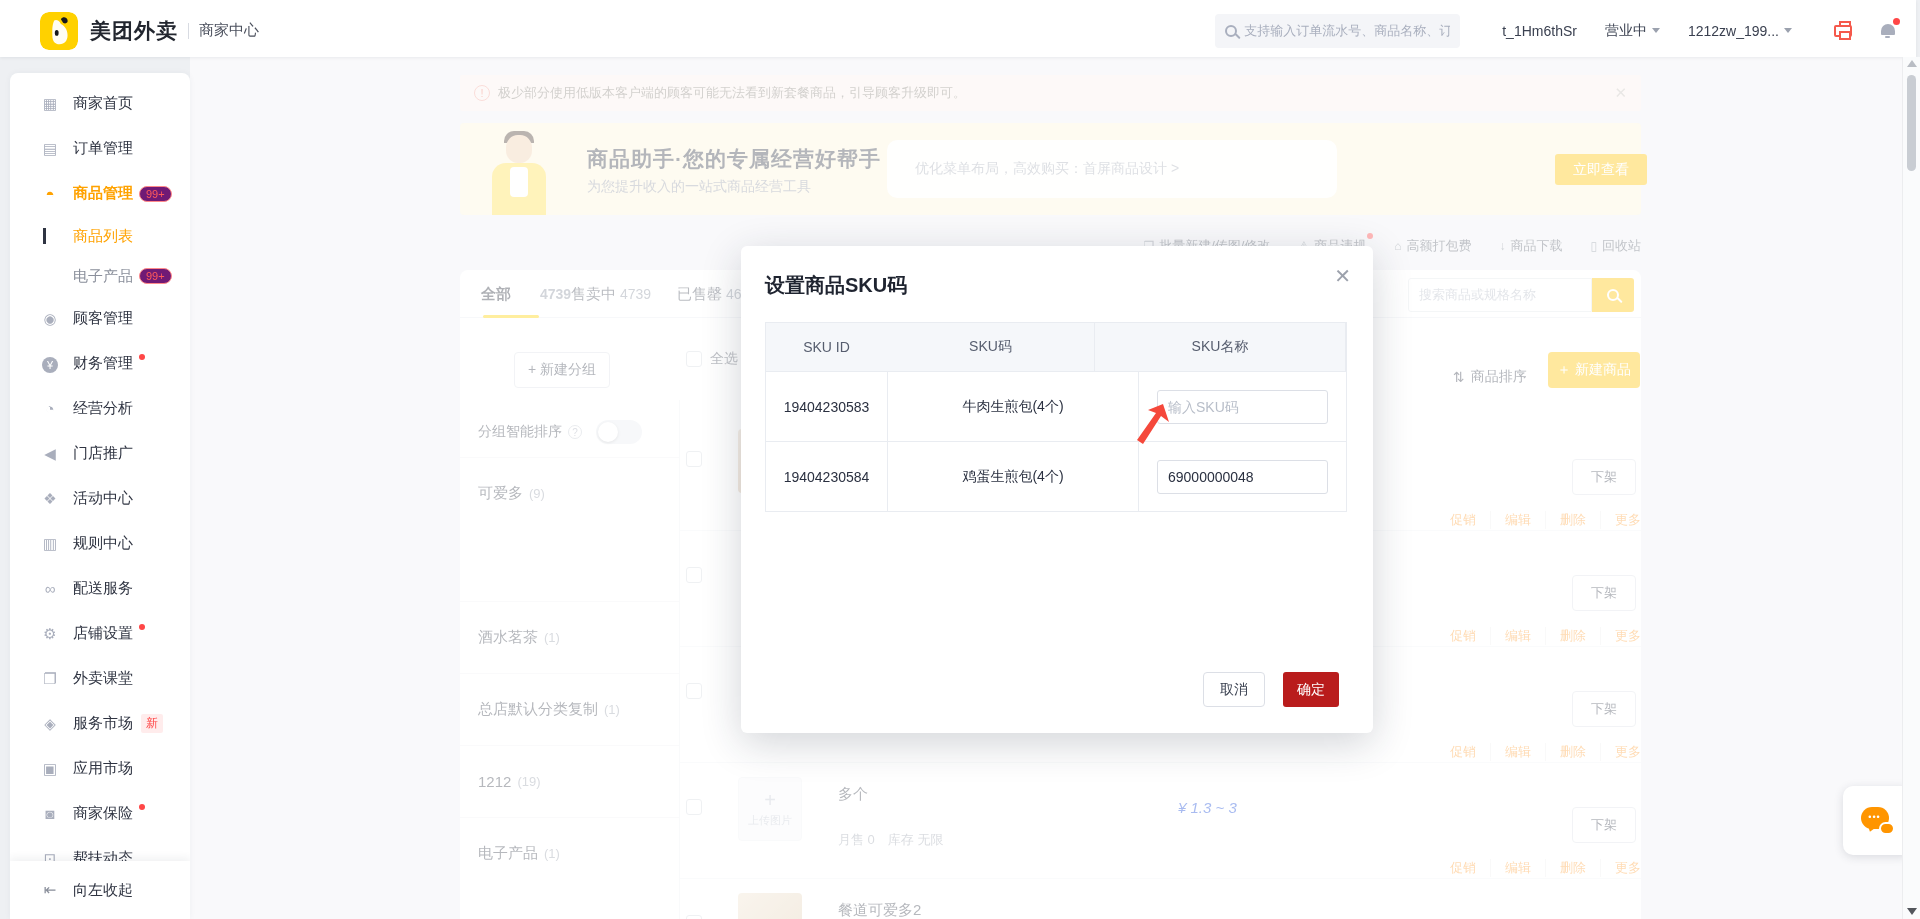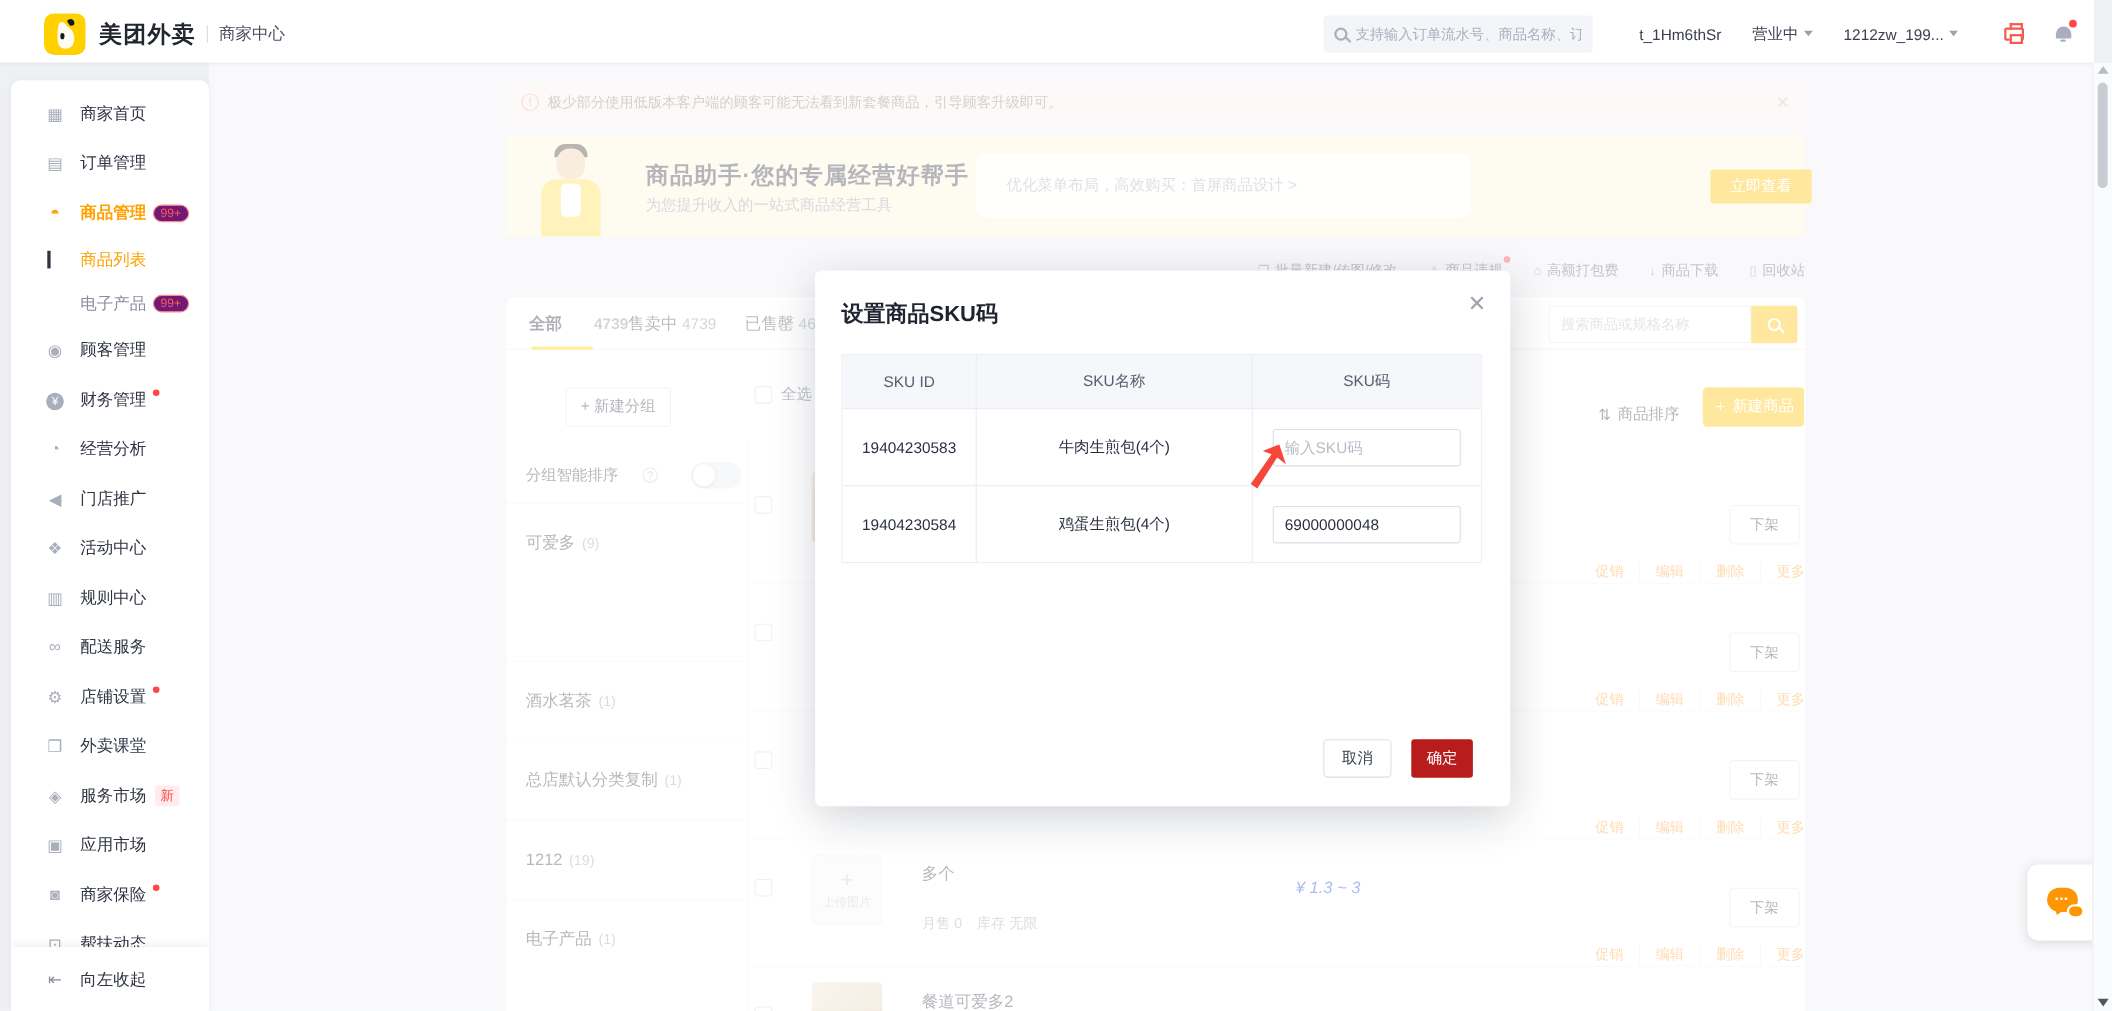--- a/index.html
+++ b/index.html
@@ -1,21 +1,21 @@
 <!DOCTYPE html>
 <html><head>
 <meta charset="utf-8">
 <style>
   * { margin:0; padding:0; box-sizing:border-box; }
   html,body { width:1920px; height:919px; overflow:hidden; }
   body { font-family:"Liberation Sans","DejaVu Sans",sans-serif; background:#EEF0F3; }
   .app { position:relative; width:1920px; height:919px; overflow:hidden; }
 
   
-  .topbar { position:absolute; top:0; left:0; right:16px; height:57px; background:#fff; z-index:8;
+  .topbar { position:absolute; top:0; left:0; right:4px; height:57px; background:#fff; z-index:8;
             display:flex; align-items:center; padding:4px 18px 0 40px; box-shadow:0 1px 3px rgba(40,50,70,.08); }
   .logo { width:38px; height:38px; border-radius:9px; overflow:hidden; flex:0 0 auto; }
   .brand { font-size:21px; font-weight:bold; color:#22262F; margin-left:12px; letter-spacing:1px; }
   .brand-sep { width:1px; height:16px; background:#D8DBE2; margin:0 10px; }
   .portal { font-size:15px; color:#4A4F5C; }
   .topbar .spacer { flex:1; }
   .top-search { width:245px; height:34px; background:#F4F5F8; border-radius:4px; display:flex; align-items:center;
                 padding:0 10px; color:#A9AFBE; margin-right:42px; }
   .top-search .ph { font-size:13px; margin-left:7px; white-space:nowrap; overflow:hidden; }
   .mag { width:12px; height:12px; border:2px solid currentColor; border-radius:50%; position:relative; flex:0 0 auto; }
@@ -97,21 +97,21 @@
                  display:flex; align-items:center; justify-content:center; }
   .new-group { position:absolute; left:54px; top:82px; width:96px; height:36px; }
   .select-all { position:absolute; left:226px; top:80px; display:flex; align-items:center; gap:8px;justify-content:flex-end; }
   .cb { width:16px; height:16px; border:1px solid #D6DAE0; border-radius:3px; background:#fff; flex:0 0 auto; }
   .select-all .lbl { font-size:14px; color:#555B68; }
   .sort-link { position:absolute; left:993px; top:98px; font-size:14px; color:#3A4150; display:flex; gap:6px; align-items:center; }
   .new-product { position:absolute; left:1088px; top:82px; width:92px; height:36px; background:#FFC300; border-radius:4px;
                  color:#fff; font-size:14px; display:flex; align-items:center; justify-content:center; }
 
   .cat-panel { position:absolute; left:0; top:130px; width:220px; bottom:0; border-right:1px solid #EFF1F4; }
-  .smart-sort { position:absolute; left:18px; top:20px; display:flex; align-items:center; gap:22px; }
+  .smart-sort { position:absolute; left:18px; top:20px; display:flex; align-items:center; gap:6px; }
   .smart-sort .lbl { font-size:14px; color:#3F4552; }
   .qmark { width:14px; height:14px; border-radius:50%; border:1px solid #C6CBD4; color:#A9AEBA; font-size:10px;
            display:flex; align-items:center; justify-content:center; }
   .toggle { width:46px; height:24px; background:#E9ECF1; border-radius:12px; position:relative; margin-left:8px; }
   .toggle::after { content:''; position:absolute; left:2px; top:2px; width:20px; height:20px; background:#fff; border-radius:50%;
                    box-shadow:0 1px 3px rgba(0,0,0,.2); }
   .cat-row { position:absolute; left:0; right:0; height:72px; border-top:1px solid #F1F2F5; display:flex; align-items:center;
              padding-left:18px; gap:6px; }
   .cat-row .nm { font-size:15px; color:#3F4552; }
   .cat-row .ct { font-size:13px; color:#9CA2AE; }
@@ -458,22 +458,22 @@
   </div>
 
   <div class="overlay"></div>
 
   <div class="modal">
     <div class="m-title">设置商品SKU码</div>
     <div class="m-close">✕</div>
     <div class="m-table">
       <div class="m-tr">
         <span class="m-th c0">SKU ID</span>
+        <span class="m-th c2">SKU码</span>
         <span class="m-th c1">SKU名称</span>
-        <span class="m-th c2">SKU码</span>
       </div>
       <div class="m-tr">
         <span class="m-td c0">19404230583</span>
         <span class="m-td c1">牛肉生煎包(4个)</span>
         <span class="m-td c2">
           <input class="sku-input" placeholder="输入SKU码" style="">
         </span>
       </div>
       <div class="m-tr">
         <span class="m-td c0">19404230584</span>

